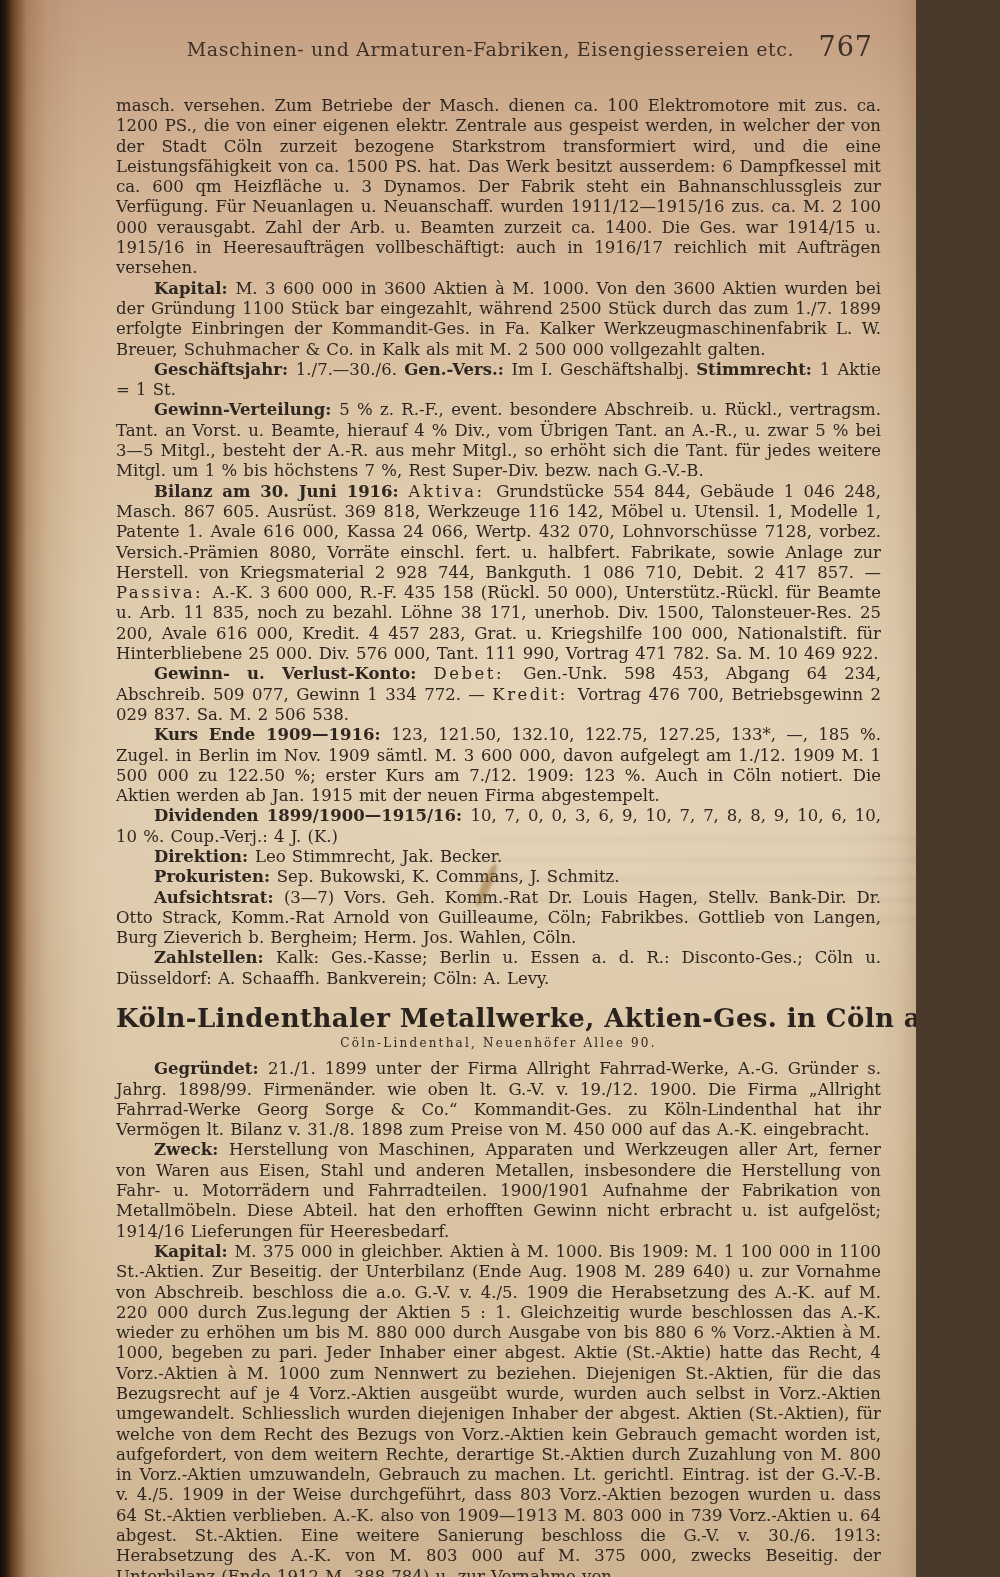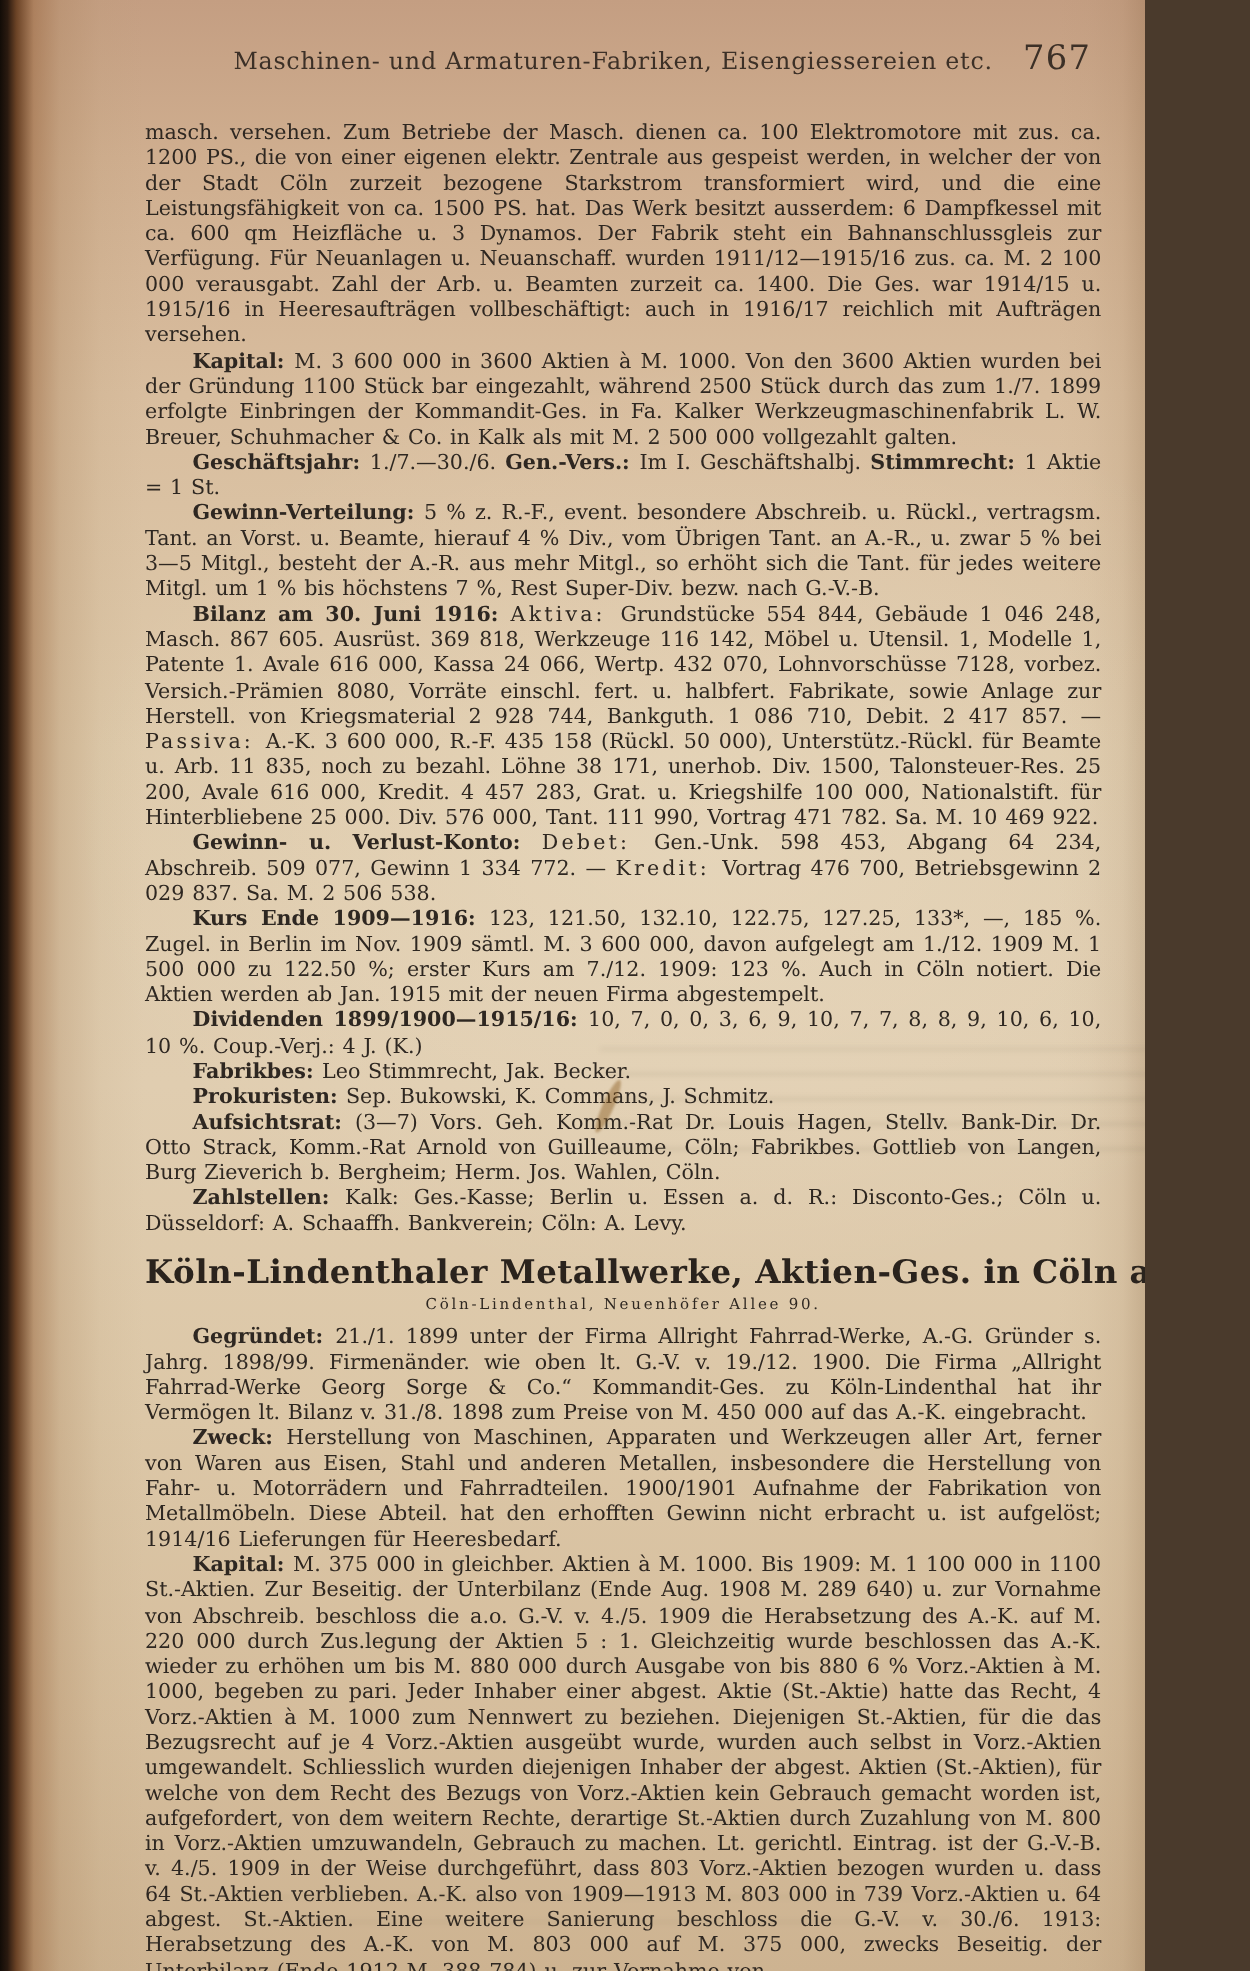--- a/index.html
+++ b/index.html
@@ -107,21 +107,21 @@
     <section class="entry">
       <div class="paragraphs">
           <p class="para no-indent"><span>masch. versehen. Zum Betriebe der Masch. dienen ca. 100 Elektromotore mit zus. ca. 1200 PS., die von einer eigenen elektr. Zentrale aus gespeist werden, in welcher der von der Stadt Cöln zurzeit bezogene Starkstrom transformiert wird, und die eine Leistungsfähigkeit von ca. 1500 PS. hat. Das Werk besitzt ausserdem: 6 Dampfkessel mit ca. 600 qm Heizfläche u. 3 Dynamos. Der Fabrik steht ein Bahnanschlussgleis zur Verfügung. Für Neuanlagen u. Neuanschaff. wurden 1911/12—1915/16 zus. ca. M. 2 100 000 verausgabt. Zahl der Arb. u. Beamten zurzeit ca. 1400. Die Ges. war 1914/15 u. 1915/16 in Heeresaufträgen vollbeschäftigt: auch in 1916/17 reichlich mit Aufträgen versehen.</span></p>
           <p class="para"><span class="lead">Kapital: </span><span>M. 3 600 000 in 3600 Aktien à M. 1000. Von den 3600 Aktien wurden bei der Gründung 1100 Stück bar eingezahlt, während 2500 Stück durch das zum 1./7. 1899 erfolgte Einbringen der Kommandit-Ges. in Fa. Kalker Werkzeugmaschinenfabrik L. W. Breuer, Schuhmacher &amp; Co. in Kalk als mit M. 2 500 000 vollgezahlt galten.</span></p>
           <p class="para"><span class="lead">Geschäftsjahr: </span><span>1./7.—30./6. </span><span class="lead">Gen.-Vers.: </span><span>Im I. Geschäftshalbj. </span><span class="lead">Stimmrecht: </span><span>1 Aktie = 1 St.</span></p>
           <p class="para"><span class="lead">Gewinn-Verteilung: </span><span>5 % z. R.-F., event. besondere Abschreib. u. Rückl., vertragsm. Tant. an Vorst. u. Beamte, hierauf 4 % Div., vom Übrigen Tant. an A.-R., u. zwar 5 % bei 3—5 Mitgl., besteht der A.-R. aus mehr Mitgl., so erhöht sich die Tant. für jedes weitere Mitgl. um 1 % bis höchstens 7 %, Rest Super-Div. bezw. nach G.-V.-B.</span></p>
           <p class="para"><span class="lead">Bilanz am 30. Juni 1916: </span><span class="gesperrt">Aktiva: </span><span>Grundstücke 554 844, Gebäude 1 046 248, Masch. 867 605. Ausrüst. 369 818, Werkzeuge 116 142, Möbel u. Utensil. 1, Modelle 1, Patente 1. Avale 616 000, Kassa 24 066, Wertp. 432 070, Lohnvorschüsse 7128, vorbez. Versich.-Prämien 8080, Vorräte einschl. fert. u. halbfert. Fabrikate, sowie Anlage zur Herstell. von Kriegsmaterial 2 928 744, Bankguth. 1 086 710, Debit. 2 417 857. — </span><span class="gesperrt">Passiva: </span><span>A.-K. 3 600 000, R.-F. 435 158 (Rückl. 50 000), Unterstütz.-Rückl. für Beamte u. Arb. 11 835, noch zu bezahl. Löhne 38 171, unerhob. Div. 1500, Talonsteuer-Res. 25 200, Avale 616 000, Kredit. 4 457 283, Grat. u. Kriegshilfe 100 000, Nationalstift. für Hinterbliebene 25 000. Div. 576 000, Tant. 111 990, Vortrag 471 782. Sa. M. 10 469 922.</span></p>
           <p class="para"><span class="lead">Gewinn- u. Verlust-Konto: </span><span class="gesperrt">Debet: </span><span>Gen.-Unk. 598 453, Abgang 64 234, Abschreib. 509 077, Gewinn 1 334 772. — </span><span class="gesperrt">Kredit: </span><span>Vortrag 476 700, Betriebsgewinn 2 029 837. Sa. M. 2 506 538.</span></p>
           <p class="para"><span class="lead">Kurs Ende 1909—1916: </span><span>123, 121.50, 132.10, 122.75, 127.25, 133*, —, 185 %. Zugel. in Berlin im Nov. 1909 sämtl. M. 3 600 000, davon aufgelegt am 1./12. 1909 M. 1 500 000 zu 122.50 %; erster Kurs am 7./12. 1909: 123 %. Auch in Cöln notiert. Die Aktien werden ab Jan. 1915 mit der neuen Firma abgestempelt.</span></p>
           <p class="para"><span class="lead">Dividenden 1899/1900—1915/16: </span><span>10, 7, 0, 0, 3, 6, 9, 10, 7, 7, 8, 8, 9, 10, 6, 10, 10 %. Coup.-Verj.: 4 J. (K.)</span></p>
-          <p class="para"><span class="lead">Fabrikbes: </span><span>Leo Stimmrecht, Jak. Becker.</span></p>
+          <p class="para"><span class="lead">Direktion: </span><span>Leo Stimmrecht, Jak. Becker.</span></p>
           <p class="para"><span class="lead">Prokuristen: </span><span>Sep. Bukowski, K. Commans, J. Schmitz.</span></p>
           <p class="para"><span class="lead">Aufsichtsrat: </span><span>(3—7) Vors. Geh. Komm.-Rat Dr. Louis Hagen, Stellv. Bank-Dir. Dr. Otto Strack, Komm.-Rat Arnold von Guilleaume, Cöln; Fabrikbes. Gottlieb von Langen, Burg Zieverich b. Bergheim; Herm. Jos. Wahlen, Cöln.</span></p>
           <p class="para"><span class="lead">Zahlstellen: </span><span>Kalk: Ges.-Kasse; Berlin u. Essen a. d. R.: Disconto-Ges.; Cöln u. Düsseldorf: A. Schaaffh. Bankverein; Cöln: A. Levy.</span></p>
         </div>
     </section>
 
     <section class="entry entry2">
       <h1 class="company-title">Köln-Lindenthaler Metallwerke, Aktien-Ges. in Cöln a. Rh.,</h1>
       <div class="company-address">Cöln-Lindenthal, Neuenhöfer Allee 90.</div>
       <div class="paragraphs">

